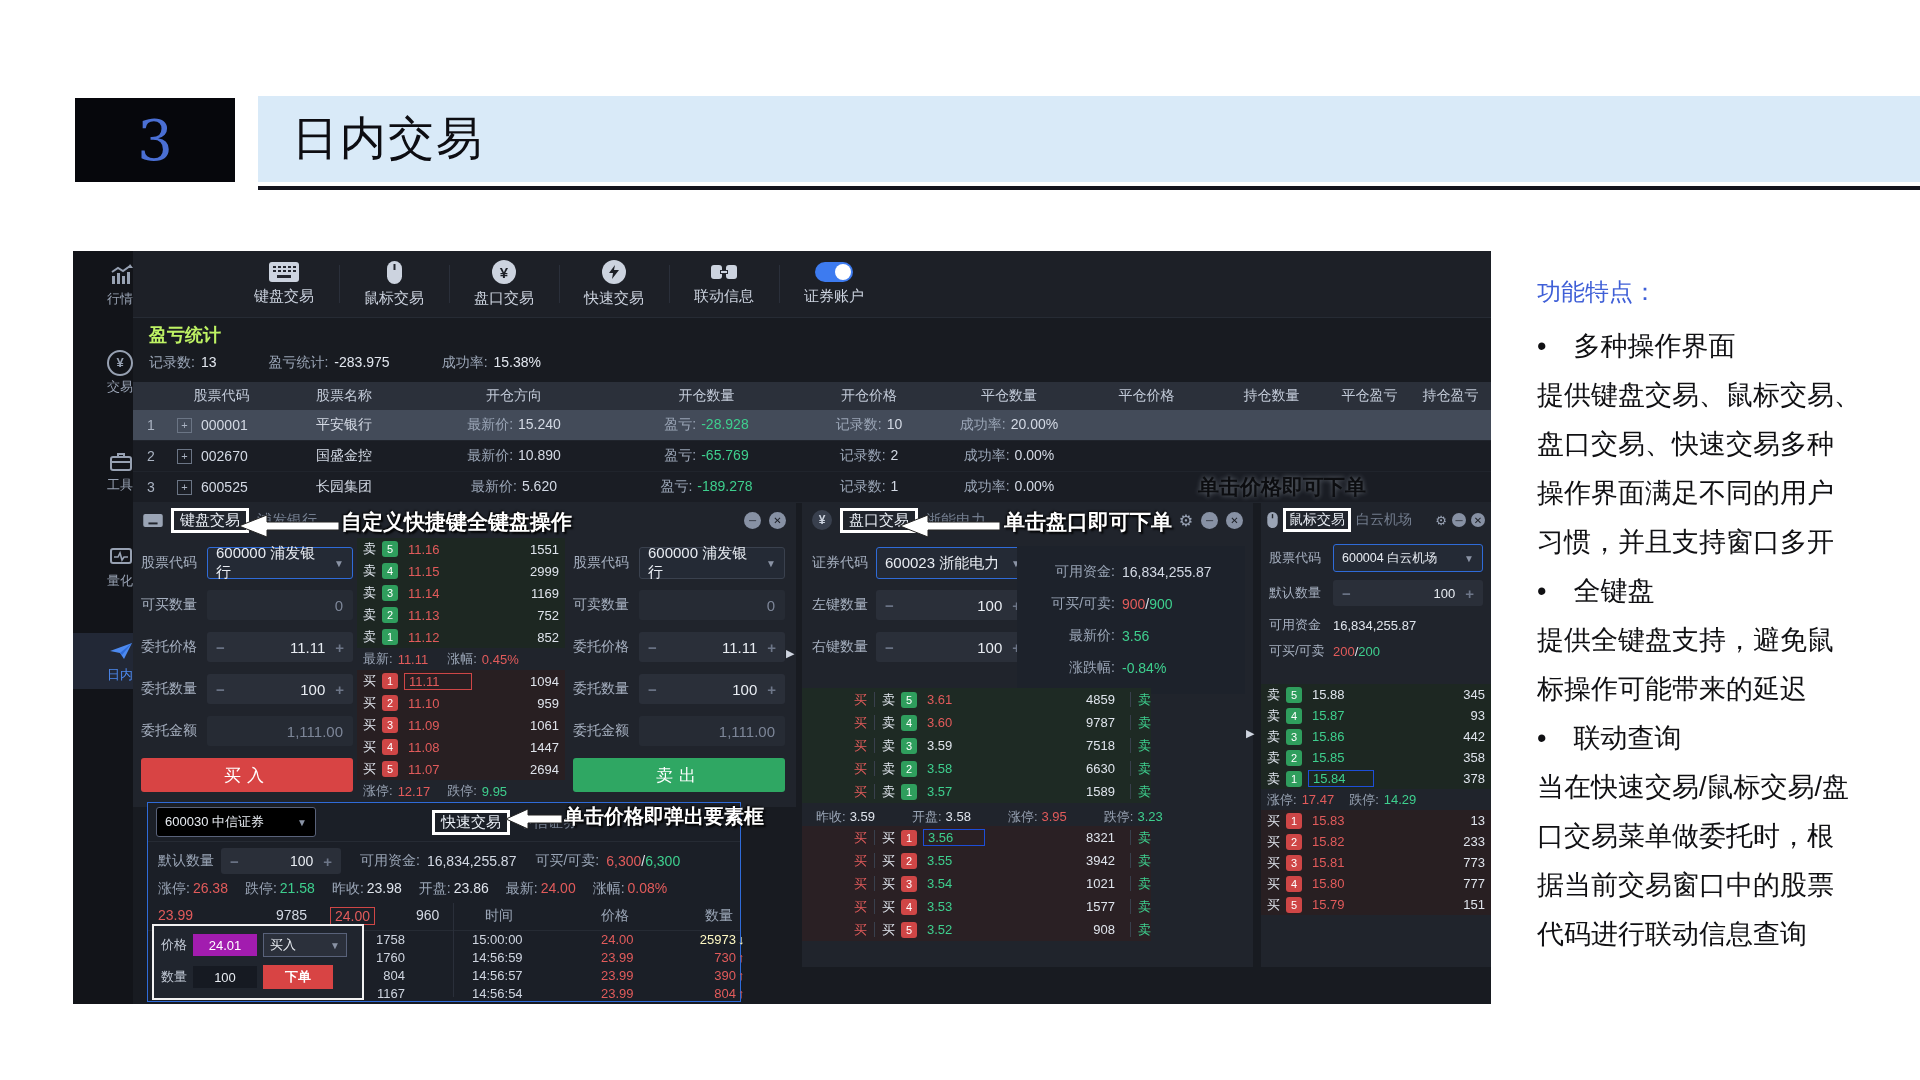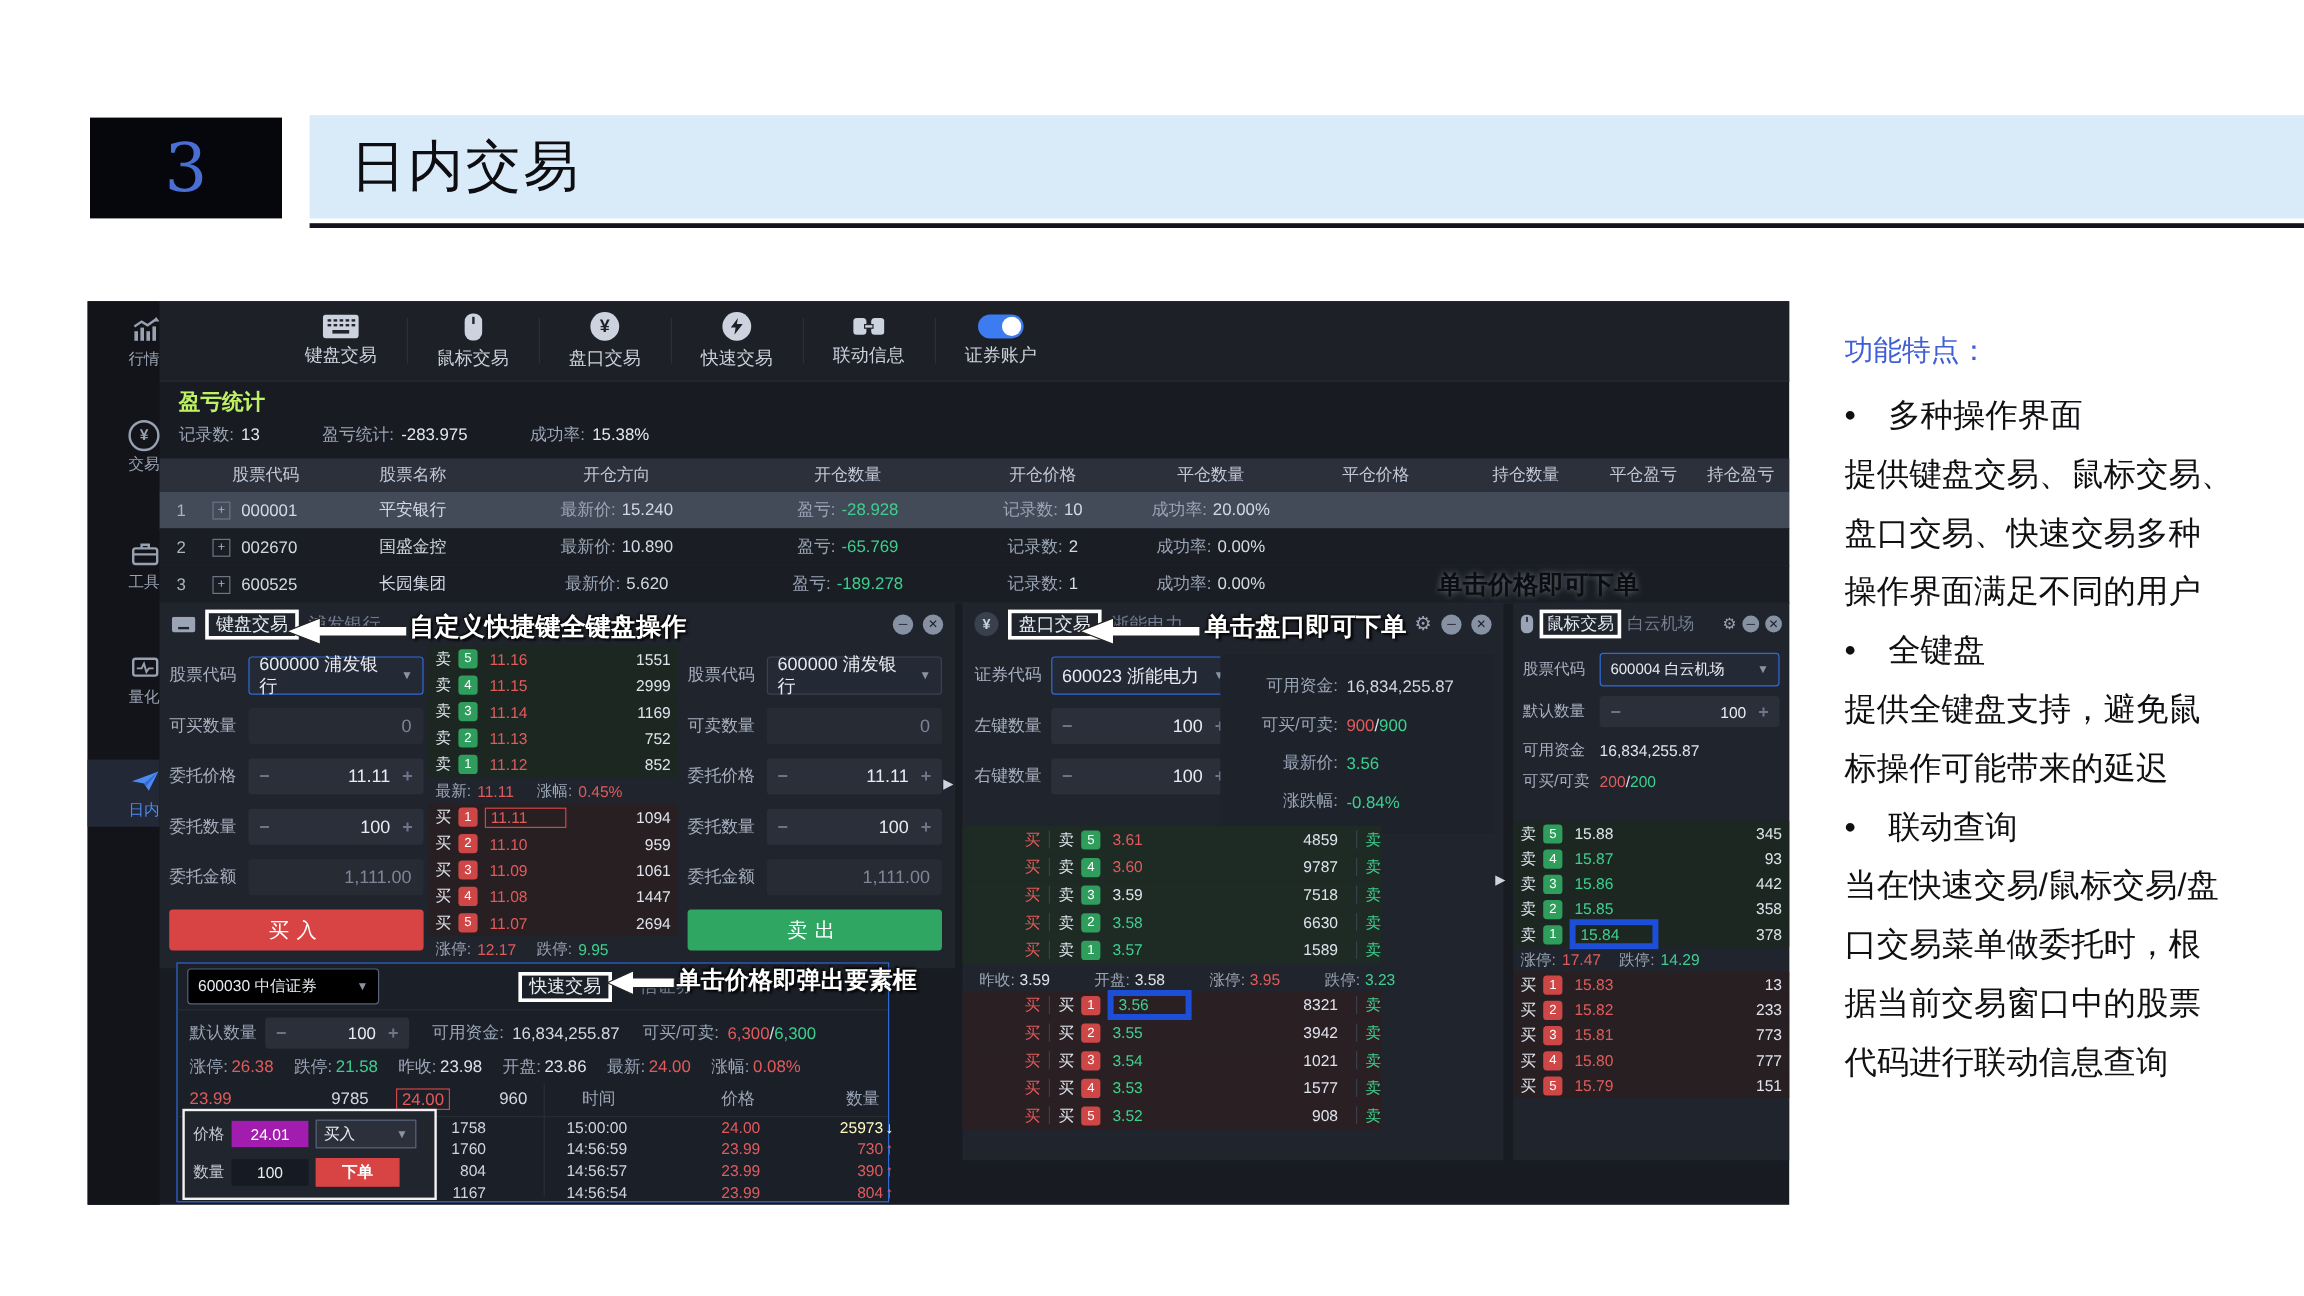--- a/index.html
+++ b/index.html
@@ -104,21 +104,21 @@
   .bdg{width:16px;height:16px;border-radius:3px;color:#fff;font-size:11px;display:flex;flex:none;
        align-items:center;justify-content:center;margin:0 4px;}
   .bdg.g{background:#2f9e5d;}
   .bdg.r{background:#cf4646;}
   .bprice{width:58px;padding-left:6px;}
   .bvol{flex:1;text-align:right;color:#dfe4ec;}
   [data-c="red"]{color:#e25b5b;}
   [data-c="green"]{color:#3ecf8e;}
   [data-c="white"]{color:#dfe4ec;}
   [data-boxed="red"]{border:1px solid #cf4646;padding:0 4px;margin-left:2px;}
-  [data-boxed="green"]{border:5px solid #1d4ed8;padding:0 4px;margin-left:2px;}
+  [data-boxed="green"]{border:1px solid #1d4ed8;padding:0 4px;margin-left:2px;}
   .mid-latest,.mid-limits{gap:5px;}
   .mid-latest .lb,.mid-limits .lb{font-size:13px;}
 
   
   .bp-panel{left:729px;top:251px;width:451px;height:465px;}
   .bp-fields{position:absolute;left:10px;top:46px;width:218px;}
   .bp-fields .flb{width:64px;}
   .bp-info{position:absolute;right:8px;top:44px;width:212px;background:#1d222b;padding:10px 8px;font-size:14px;}
   .bp-info .irow{display:flex;height:32px;align-items:center;}
   .bp-info .lb{width:90px;text-align:right;margin-right:7px;flex:none;}
@@ -992,20 +992,21 @@
     <div class="f-title">功能特点：</div>
 
       <div class="f-line">•　多种操作界面</div>
 
       <div class="f-line">提供键盘交易、鼠标交易、</div>
 
       <div class="f-line">盘口交易、快速交易多种</div>
 
       <div class="f-line">操作界面满足不同的用户</div>
 
+      <div class="f-line">习惯，并且支持窗口多开</div>
 
       <div class="f-line">•　全键盘</div>
 
       <div class="f-line">提供全键盘支持，避免鼠</div>
 
       <div class="f-line">标操作可能带来的延迟</div>
 
       <div class="f-line">•　联动查询</div>
 
       <div class="f-line">当在快速交易/鼠标交易/盘</div>

